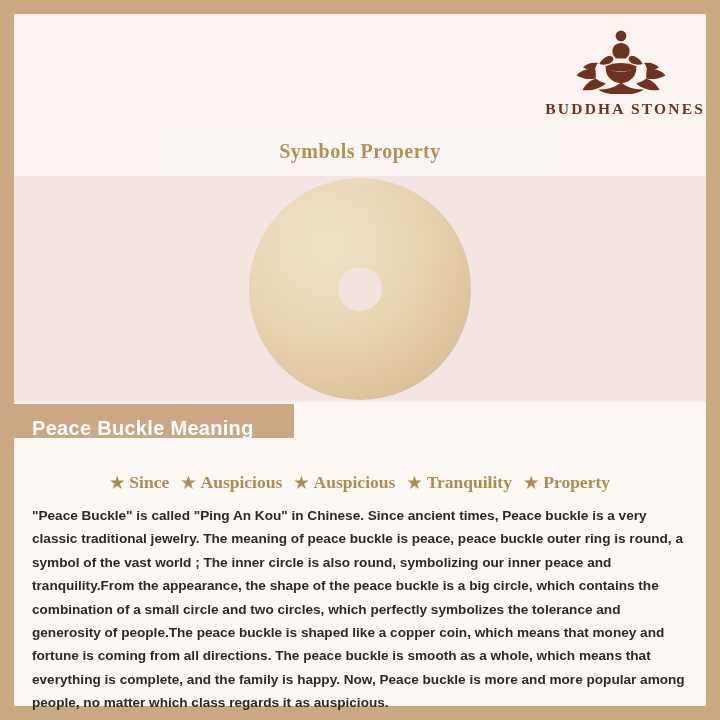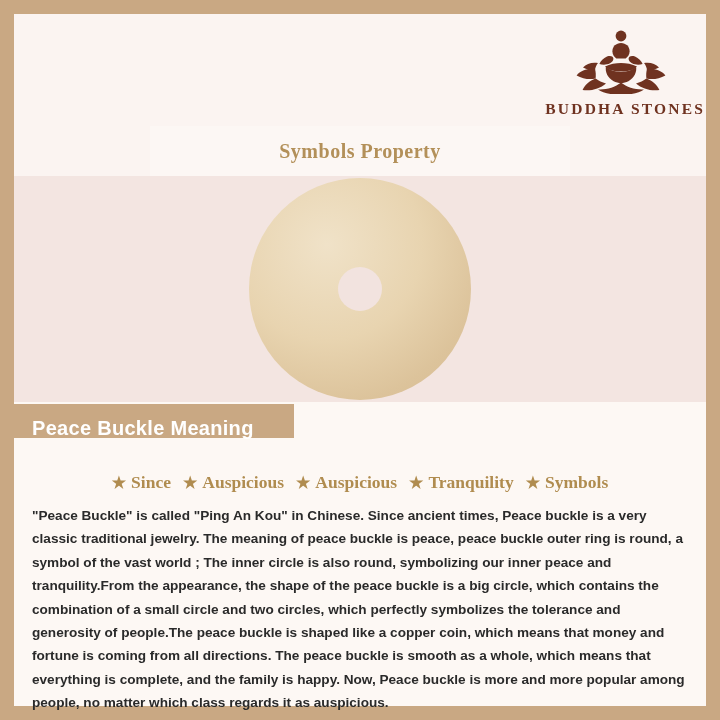--- a/index.html
+++ b/index.html
@@ -250,17 +250,17 @@
   <div class="kw">
     <span class="star">★</span>
     <span>Auspicious</span>
   </div>
   <div class="kw">
     <span class="star">★</span>
     <span>Tranquility</span>
   </div>
   <div class="kw">
     <span class="star">★</span>
-    <span>Symbols</span>
+    <span>Property</span>
   </div>
 </div>
 
 <div class="body-copy">"Peace Buckle" is called "Ping An Kou" in Chinese. Since ancient times, Peace buckle is a very classic traditional jewelry. The meaning of peace buckle is peace, peace buckle outer ring is round, a symbol of the vast world ; The inner circle is also round, symbolizing our inner peace and tranquility.From the appearance, the shape of the peace buckle is a big circle, which contains the combination of a small circle and two circles, which perfectly symbolizes the tolerance and generosity of people.The peace buckle is shaped like a copper coin, which means that money and fortune is coming from all directions. The peace buckle is smooth as a whole, which means that everything is complete, and the family is happy. Now, Peace buckle is more and more popular among people, no matter which class regards it as auspicious.</div>
 
 </body></html>

